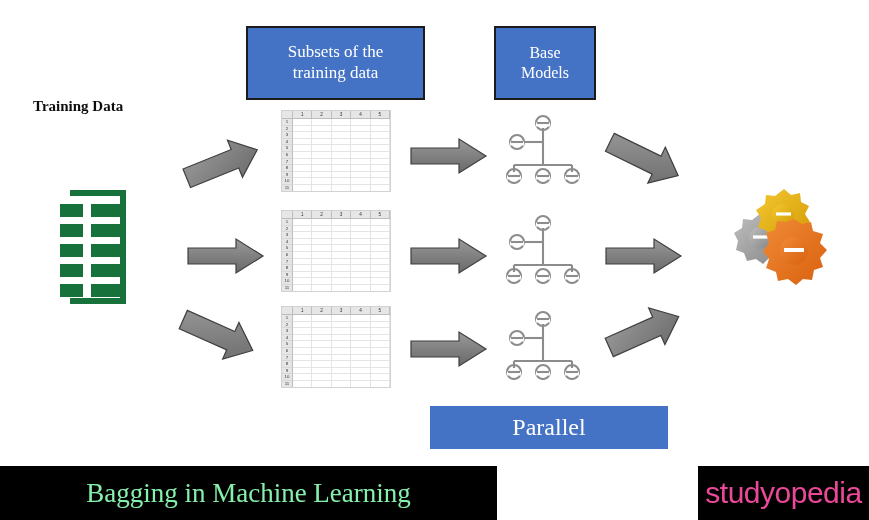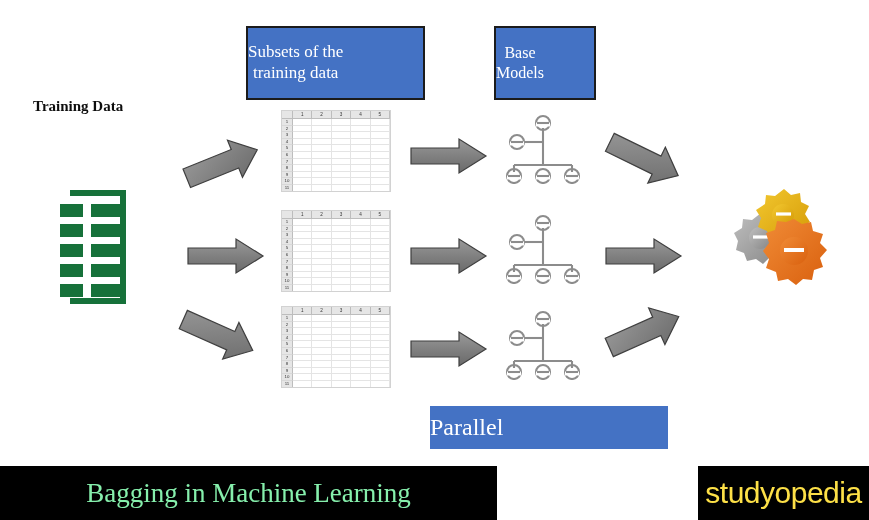--- a/index.html
+++ b/index.html
@@ -10,21 +10,21 @@
     overflow:hidden;
     position:relative;
   }
   .stage{position:absolute;left:0;top:0;width:869px;height:520px;}
 
   
   .blue-box{
     position:absolute;
     background:#4472C4;
     color:#ffffff;
-    display:flex;align-items:center;
+    display:flex;align-items:center;justify-content:center;
     text-align:center;
     font-family:"Liberation Serif", serif;
     line-height:1.22;
   }
   .blue-box.bordered{border:2px solid #1b1b1b;}
   #subsets-box{left:246px;top:26px;width:175px;height:70px;font-size:17px;}
   #base-models-box{left:494px;top:26px;width:98px;height:70px;font-size:16px;}
   #parallel-box{left:430px;top:398px;width:238px;height:43px;font-size:24px;margin-top:8px;}
 
   
@@ -82,21 +82,21 @@
   
   #title-banner{
     position:absolute;left:0;top:466px;width:497px;height:54px;
     background:#000000;color:#86efac;
     display:flex;align-items:center;justify-content:center;
     font-family:"Liberation Serif", serif;
     font-size:27px;
   }
   #brand-banner{
     position:absolute;left:698px;top:466px;width:171px;height:54px;
-    background:#000000;color:#fde047;
+    background:#000000;color:#ec4899;
     display:flex;align-items:center;justify-content:center;
     font-family:"Liberation Sans", sans-serif;
     font-size:30px;letter-spacing:-0.5px;
   }
 </style>
 </head>
 <body>
 
 <div class="stage">
 

